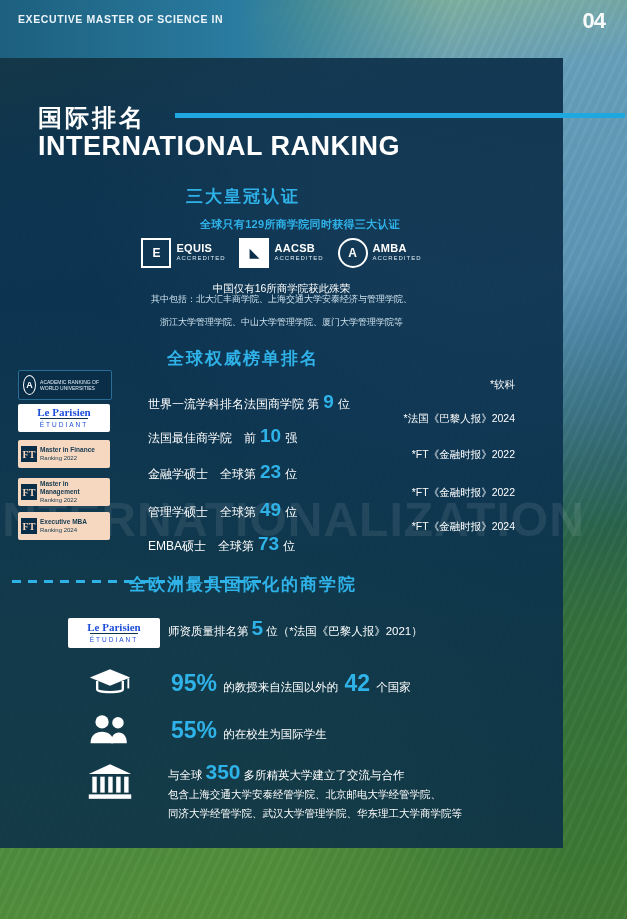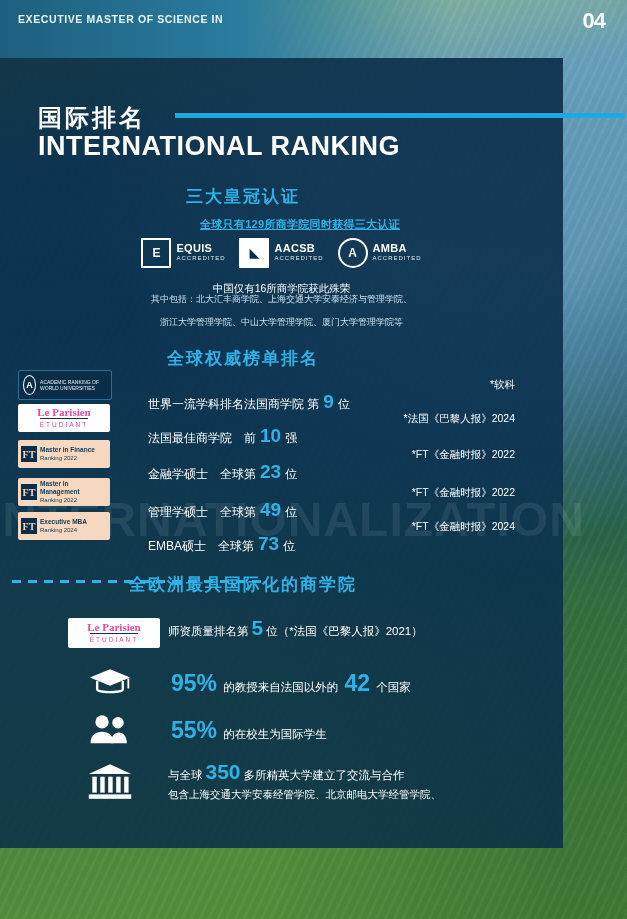--- a/index.html
+++ b/index.html
@@ -72,21 +72,21 @@
     position:absolute;left:175px;top:113px;width:450px;height:5px;
     background:#1fa8e0;
   }
   
   .sec{
     position:absolute;width:486px;text-align:center;
     color:#2fb2e8;font-size:17px;font-weight:bold;letter-spacing:2px;
   }
   .sub{
     position:absolute;width:600px;text-align:center;
-    color:#2fb2e8;font-size:11px;font-weight:bold;letter-spacing:.3px;text-decoration:underline;
+    color:#2fb2e8;font-size:11px;font-weight:bold;letter-spacing:.3px;
   }
   .white-c{
     position:absolute;width:563px;text-align:center;
     color:#ffffff;font-size:10.5px;line-height:17px;
   }
   .small-c{
     position:absolute;width:563px;text-align:center;
     color:#cfe3ef;font-size:9px;line-height:15px;
   }
   
@@ -118,21 +118,21 @@
   .logo-ft{
     width:100%;height:100%;background:#f6d7c0;display:flex;align-items:center;gap:3px;padding-left:3px;box-sizing:border-box;
   }
   .logo-ft .ft{
     width:16px;height:16px;background:#0a2d48;color:#f6d7c0;font-size:10px;font-weight:bold;
     display:flex;align-items:center;justify-content:center;font-family:"Liberation Serif",serif;
   }
   .logo-ft .ftlines{font-size:6.5px;color:#13394f;line-height:8px;font-weight:bold;}
   .logo-ft .ftlines i{font-style:normal;display:block;font-weight:normal;font-size:6px;}
   .logo-par{
-    width:100%;height:100%;background:#fff;color:#ec4899;
+    width:100%;height:100%;background:#fff;color:#1d4ed8;
     display:flex;flex-direction:column;align-items:center;justify-content:center;line-height:11px;
   }
   .logo-par b{font-size:11px;font-family:"Liberation Serif",serif;}
   .logo-par span{font-size:6.5px;letter-spacing:2px;border-top:1px solid #10304a;}
   .logo-arwu{
     width:100%;height:100%;display:flex;align-items:center;gap:4px;color:#fff;padding-left:4px;box-sizing:border-box;
   }
   .logo-arwu .ring{
     width:18px;height:18px;border-radius:50%;border:1.5px solid #fff;
     display:flex;align-items:center;justify-content:center;font-size:9px;font-weight:bold;
@@ -341,14 +341,15 @@
       <rect x="15" y="16" width="5" height="18" fill="#ffffff"></rect>
       <rect x="24" y="16" width="5" height="18" fill="#ffffff"></rect>
       <rect x="33" y="16" width="5" height="18" fill="#ffffff"></rect>
       <rect x="42" y="16" width="5" height="18" fill="#ffffff"></rect>
       <rect x="2" y="36" width="48" height="5" fill="#ffffff"></rect>
     </svg>
   </div>
   <div class="intl-text" style="top:0">
     <div><span>与全球</span><span class="big">350</span><span>多所精英大学建立了交流与合作</span></div>
     <div class="note">包含上海交通大学安泰经管学院、北京邮电大学经管学院、</div>
+    <div class="note">同济大学经管学院、武汉大学管理学院、华东理工大学商学院等</div>
   </div>
 </div>
 
 </body></html>

